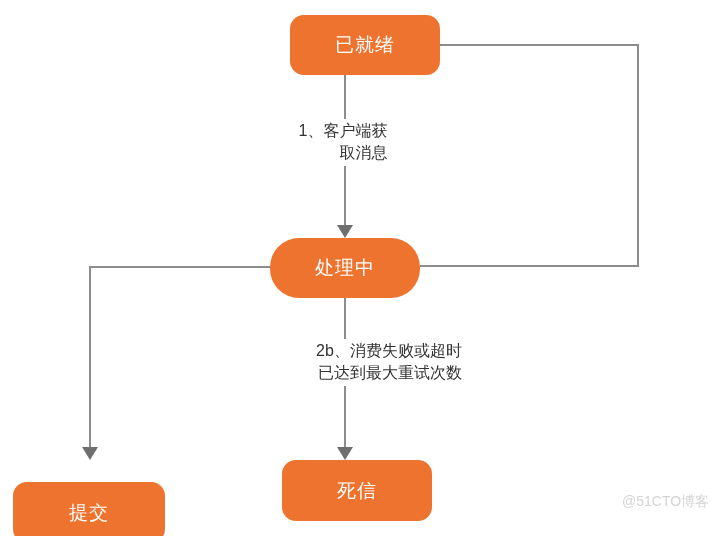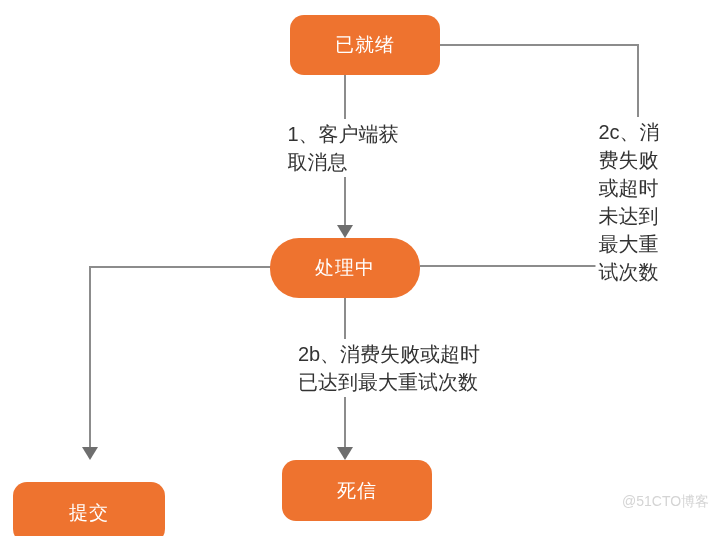--- a/index.html
+++ b/index.html
@@ -46,23 +46,23 @@
     position: absolute; width: 0; height: 0;
     border-top: 8px solid transparent;
     border-bottom: 8px solid transparent;
     border-right: 13px solid var(--arrow);
   }
   .edge-label {
     position: absolute;
     transform: translateX(-50%);
     background: var(--background);
     color: var(--label-text);
-    font-size: 20px;
+    font-size: 16px;
     line-height: 1.4;
-    text-align: left;
+    text-align: right;
     white-space: pre-line;
     padding: 1px 3px;
   }
   .watermark {
     position: absolute;
     left: 622px;
     top: 493px;
     color: var(--watermark);
     font-size: 14px;
   }
@@ -82,22 +82,20 @@
 
   <div class="line hline" style="left:89px; top:266px; width:182px;"></div>
   <div class="line vline" style="left:89px; top:266px; height:181px;"></div>
   <div class="arrow-down" style="left:82px; top:447px;"></div>
 
   <div class="line vline" style="left:344px; top:298px; height:149px;"></div>
   <div class="arrow-down" style="left:337px; top:447px;"></div>
 
   <div class="edge-label" style="left:343px; top:119px;">1、客户端获
 取消息</div>
-  <div class="edge-label" style="left:637px; top:117px;">2c、消费失败或超时
-未达到最大重试次数</div>
   <div class="edge-label" style="left:341px; top:339px;margin-left:48px;">2b、消费失败或超时
 已达到最大重试次数</div>
 
   <div class="node" style="left:270px; top:15px;margin-left:20px;">已就绪</div>
   <div class="node" style="left:270px; top:238px;border-radius:29px;">处理中</div>
   <div class="node" style="left:13px; top:482px; width:152px; height:61px;">提交</div>
   <div class="node" style="left:282px; top:460px; height:61px;">死信</div>
 
   <div class="watermark">@51CTO博客</div>
 

